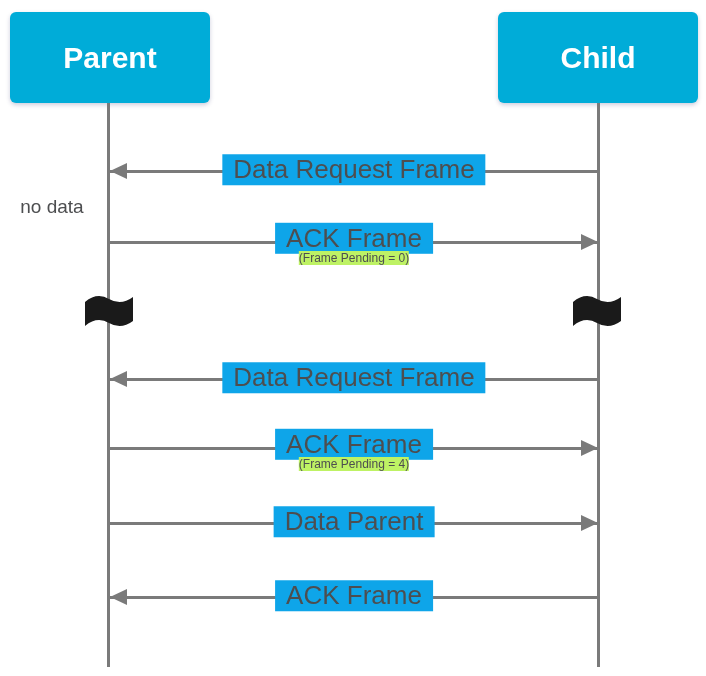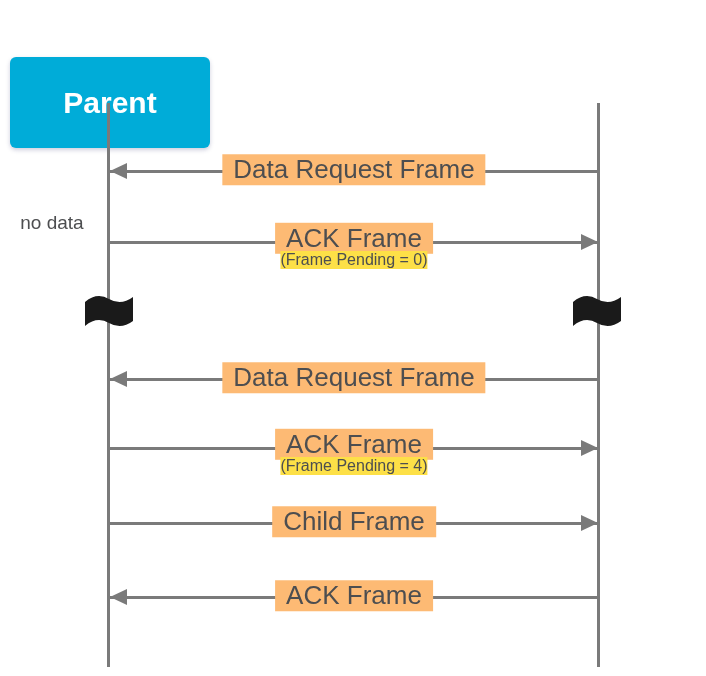--- a/index.html
+++ b/index.html
@@ -10,21 +10,21 @@
     font-family: "Liberation Sans", "DejaVu Sans", sans-serif;
     overflow: hidden;
   }
   .actor {
     position: absolute;
     top: 12px; width: 200px; height: 91px;
     background: #00ACD8;
     border-radius: 6px;
     box-shadow: 0 2px 4px rgba(60,60,120,0.25);
     display: flex; align-items: center; justify-content: center;
-    color: #ffffff; font-size: 30px; font-weight: bold; margin-top: 45px;
+    color: #ffffff; font-size: 30px; font-weight: bold;
   }
   .actor-parent { left: 10px; }
   .actor-child  { left: 498px; }
   .lifeline {
     position: absolute;
     top: 103px; height: 564px; width: 3px;
     background: #7a7a7a;
   }
   .lifeline-parent { left: 107px; }
   .lifeline-child  { left: 597px; }
@@ -39,51 +39,54 @@
   .arrowhead {
     position: absolute; top: -8px; width: 0; height: 0;
     border-top: 8px solid transparent;
     border-bottom: 8px solid transparent;
   }
   .arrowhead.west { left: 0;  border-right: 17px solid #7a7a7a; }
   .arrowhead.east { right: 0; border-left: 17px solid #7a7a7a; }
   .msg-label {
     position: absolute; left: 50%; top: 0;
     transform: translate(-50%, -54%);
-    background: #fdba74;
+    background: #0ea5e9;
     padding: 0 11px;
     font-size: 26px; color: #4d4e50;
     white-space: nowrap;
   }
   .msg-sublabel {
     position: absolute; left: 50%; top: 9px;
     transform: translateX(-50%);
-    background: #fde047;
-    font-size: 16px; color: #4d4e50;
+    background: #bef264;
+    font-size: 12px; color: #4d4e50;
     white-space: nowrap;
   }
   .msg.has-sub .msg-label { transform: translate(-50%, -62%); }
   .side-note {
     position: absolute; left: 0; width: 104px;
     text-align: center;
     font-size: 19px; line-height: 22px; color: #4d4e50;
   }
-  .side-note-1 { top: 212px; }
+  .side-note-1 { top: 196px; }
   .side-note-2 { top: 387px; }
   .break-flag { position: absolute; top: 295px; width: 48px; height: 38px; }
   .break-flag-parent { left: 85px; }
   .break-flag-child  { left: 573px; }
 </style>
 </head>
 <body>
 
 <div class="canvas">
 
   <div class="actor actor-parent">
     <span>Parent</span>
+  </div>
+  <div class="actor actor-child">
+    <span>Child</span>
   </div>
 
   <div class="lifeline lifeline-parent"></div>
   <div class="lifeline lifeline-child"></div>
 
   <div class="msg" style="top:171px">
     <div class="line"></div>
     <div class="arrowhead west"></div>
     <span class="msg-label">Data Request Frame</span>
   </div>
@@ -115,21 +118,21 @@
   <div class="msg has-sub" style="top:448px">
     <div class="line"></div>
     <div class="arrowhead east"></div>
     <span class="msg-label">ACK Frame</span>
     <span class="msg-sublabel">(Frame Pending = 4)</span>
   </div>
 
   <div class="msg" style="top:523px">
     <div class="line"></div>
     <div class="arrowhead east"></div>
-    <span class="msg-label">Child Frame</span>
+    <span class="msg-label">Data Parent</span>
   </div>
 
   <div class="msg" style="top:597px">
     <div class="line"></div>
     <div class="arrowhead west"></div>
     <span class="msg-label">ACK Frame</span>
   </div>
 
   <div class="side-note side-note-1">no data</div>
 

